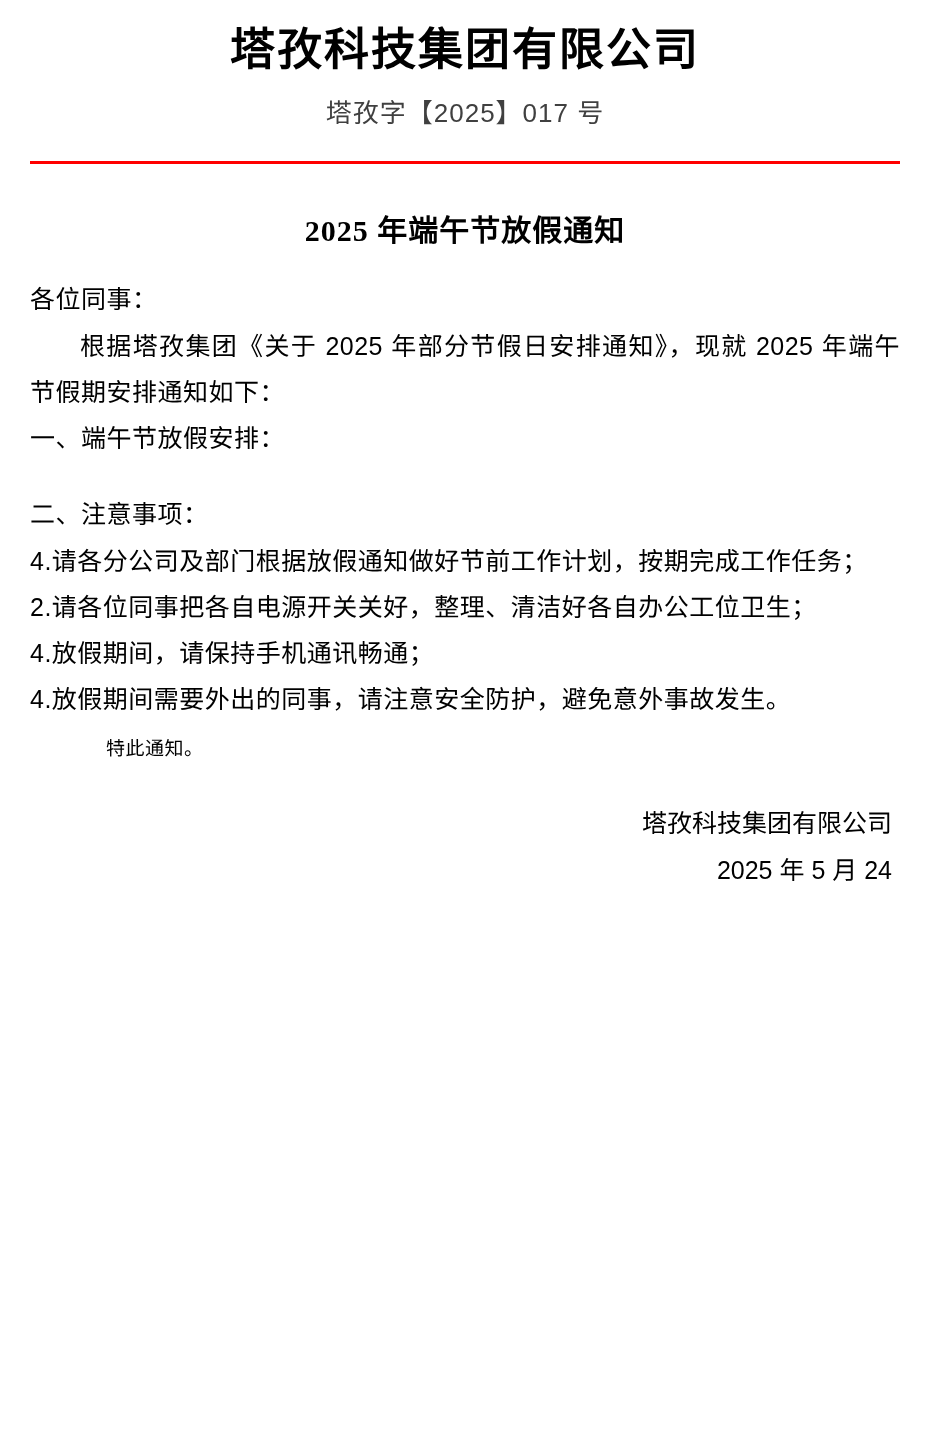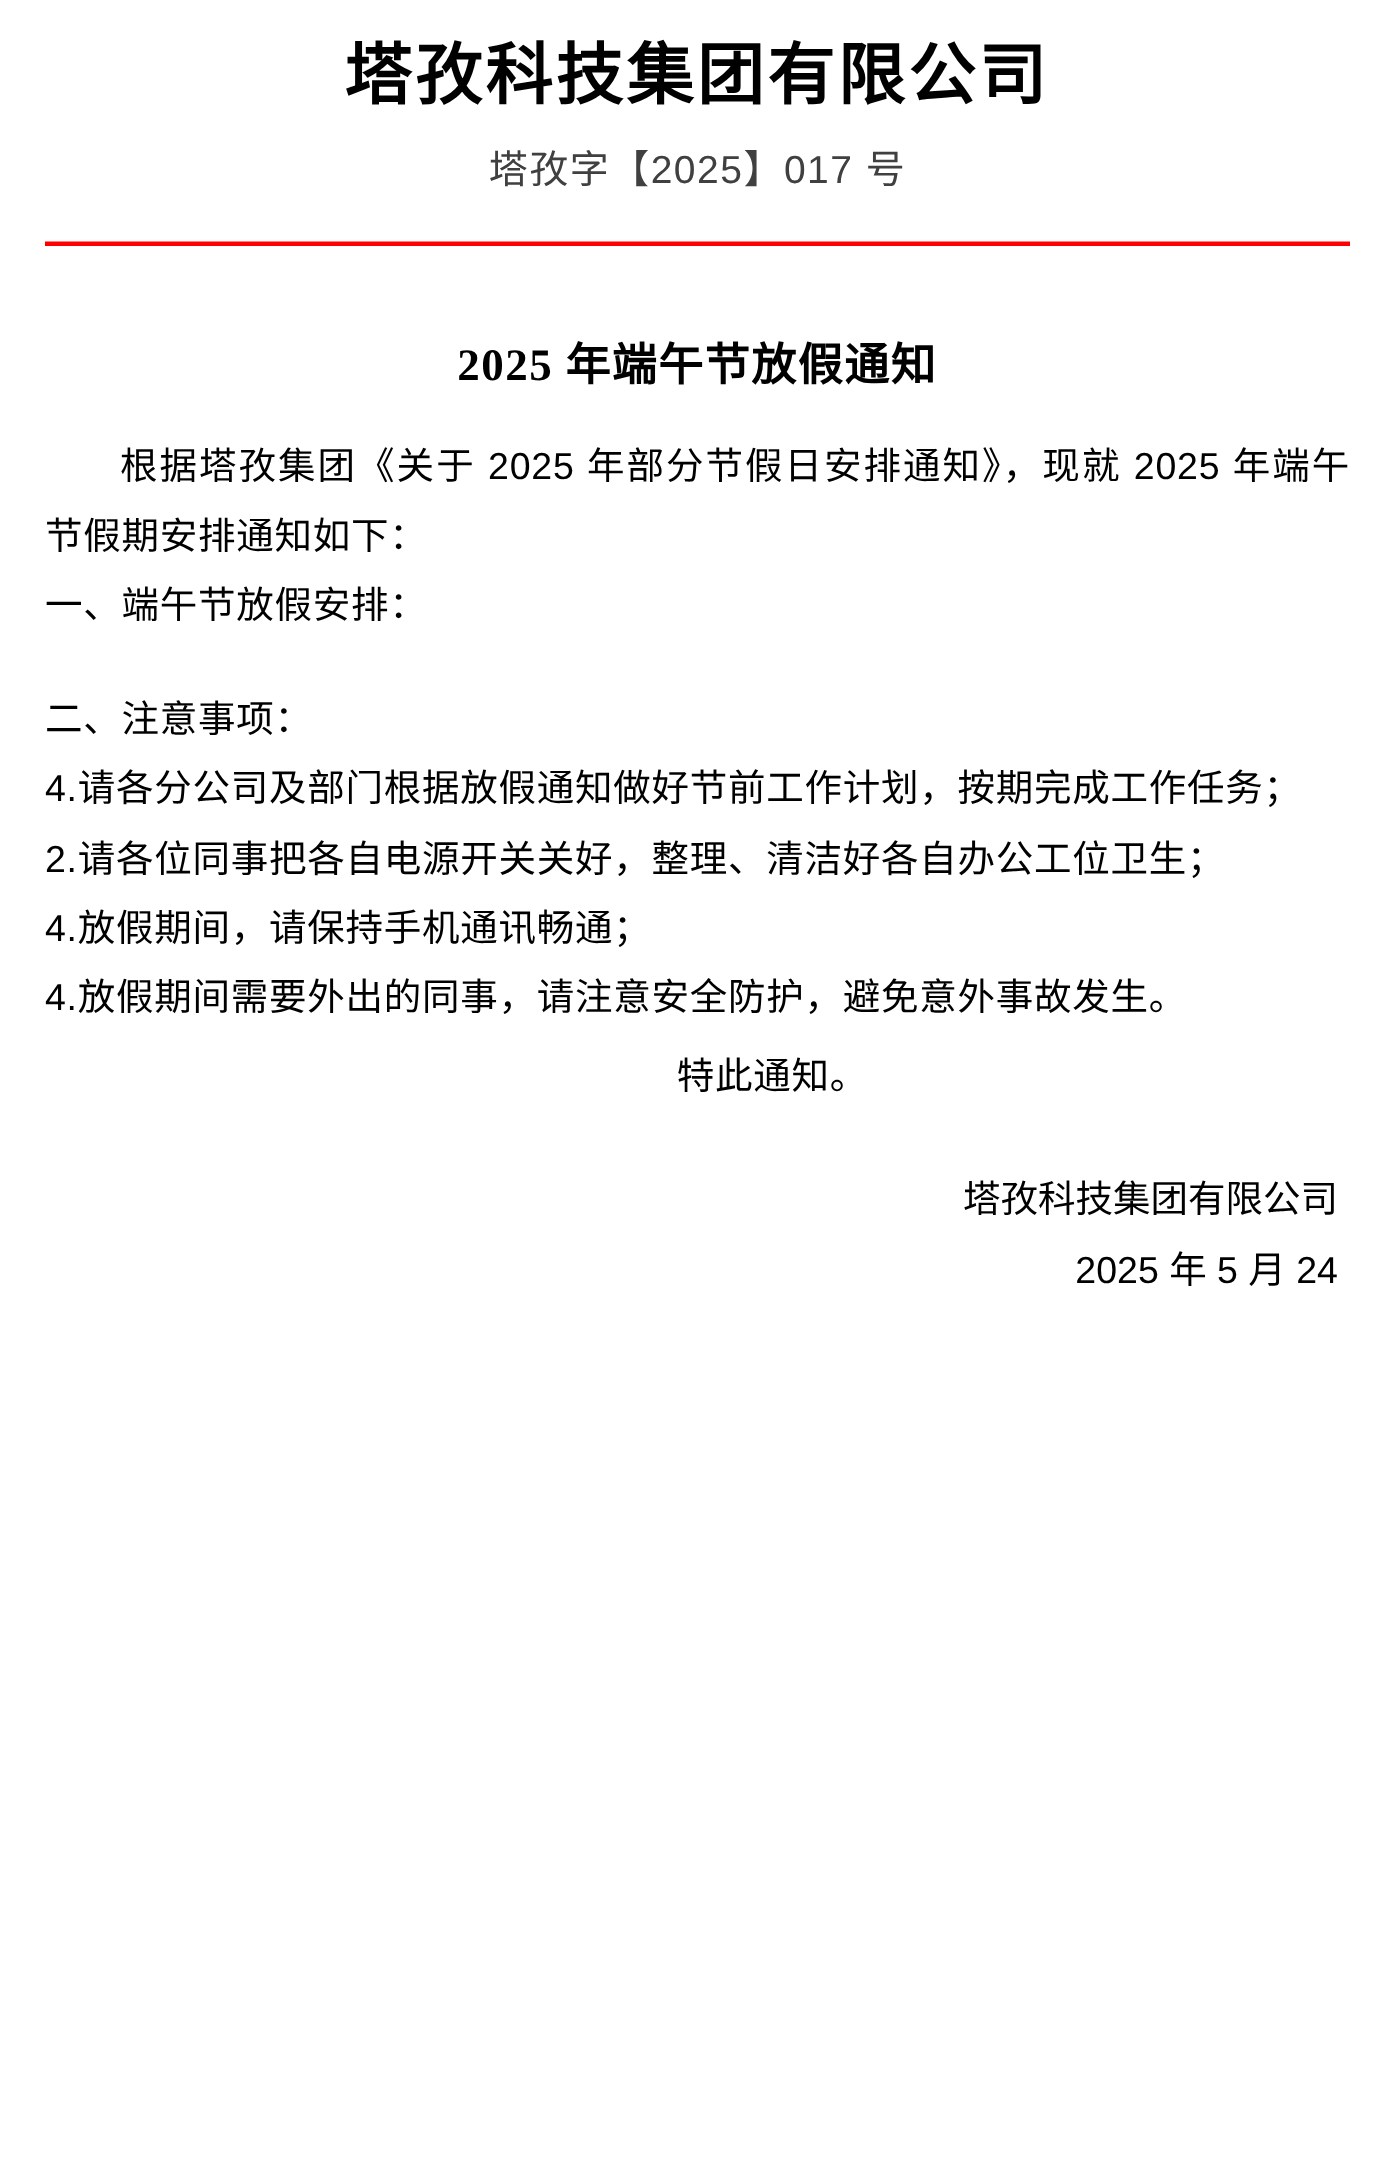--- a/index.html
+++ b/index.html
@@ -46,46 +46,45 @@
     margin-top: 32px;
     height: 3px;
     background: #ff0000;
     width: 100%;
   }
   .doc-title {
     text-align: center;
     font-family: "Liberation Serif", "DejaVu Serif", serif;
     font-size: 30px;
     font-weight: 700;
-    margin-top: 54px;
+    margin-top: 42px;
     letter-spacing: 1px;
   }
   .body-text {
     font-family: "Liberation Sans", "DejaVu Sans", sans-serif;
     font-size: 25px;
     line-height: 1.85;
     margin-top: 26px;
     letter-spacing: 0.5px;
   }
   .para {
     margin: 0;
     text-align: justify;
   }
   .indent {
     text-indent: 2em;
   }
   .spacer {
     height: 30px;
   }
   .closing {
-    font-family: Liberation Serif, serif;
-    font-size: 25px;
+    font-family: Liberation Sans, sans-serif;
+    font-size: 19px;
     margin-top: 8px;
     text-indent: 4em;
-    text-align: center;
   }
   .signature {
     font-family: "Liberation Sans", "DejaVu Sans", sans-serif;
     font-size: 25px;
     text-align: right;
     margin-top: 34px;
     line-height: 1.9;
     padding-right: 8px;
   }
 </style>
@@ -98,20 +97,21 @@
     <div class="company-title">塔孜科技集团有限公司</div>
     <div class="doc-number">塔孜字【2025】017 号</div>
   </div>
 
   <div class="red-rule" style="background: rgb(255, 0, 0);"></div>
 
   <div class="doc-title">2025 年端午节放假通知</div>
 
   <div class="body-text">
 
+    <p class="para">各位同事：</p>
 
     <p class="para indent">根据塔孜集团《关于 2025 年部分节假日安排通知》，现就 2025 年端午节假期安排通知如下：</p>
 
     <p class="para">一、端午节放假安排：</p>
 
 
     <div class="spacer"></div>
 
     <p class="para">二、注意事项：</p>
 

